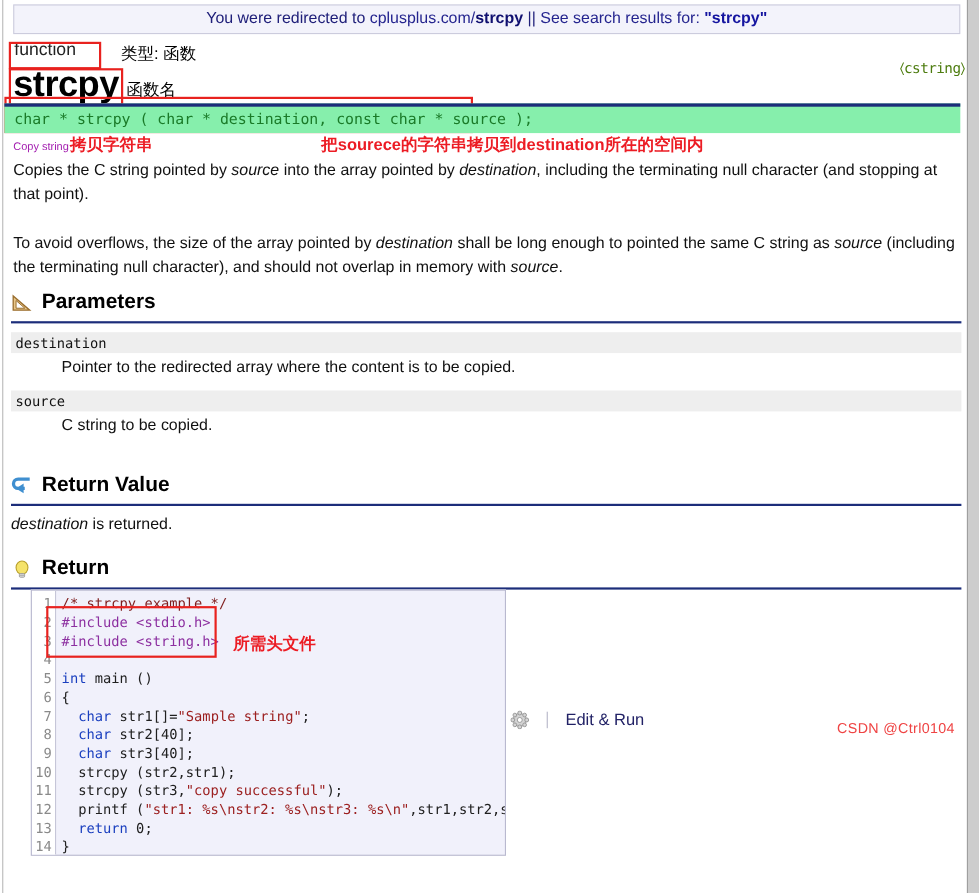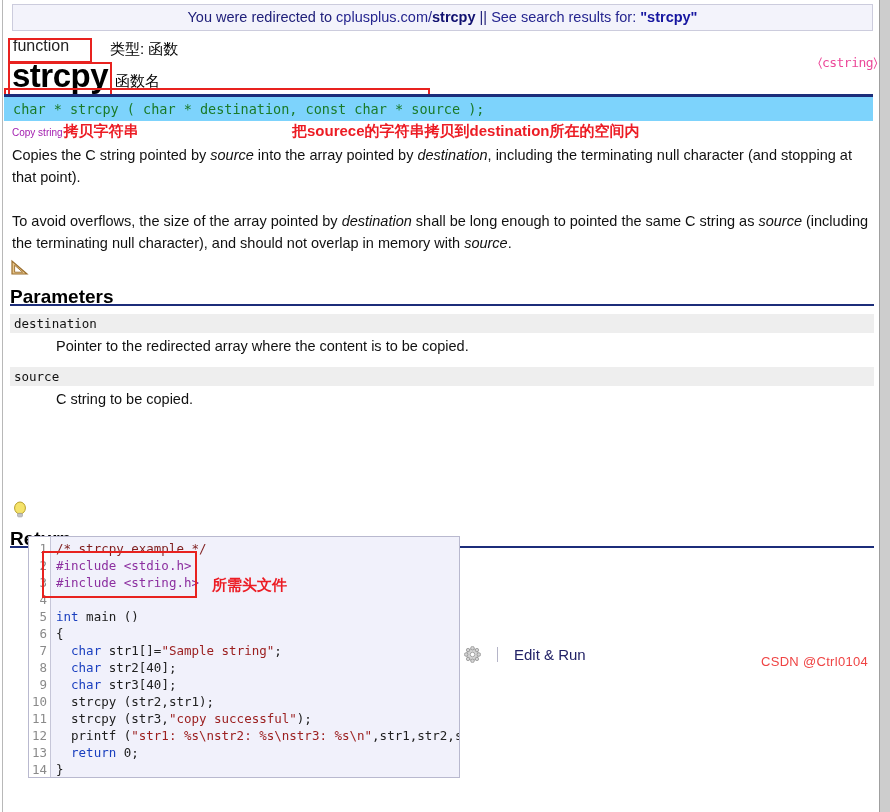--- a/index.html
+++ b/index.html
@@ -83,21 +83,21 @@
     letter-spacing: -0.5px;
     padding-left: 2px;
     height: 38px;
   }
   .header-note {
     position: absolute;
     right: 13px;
     top: 55px;
     font-family: "DejaVu Sans Mono", monospace;
     font-size: 13px;
-    color: #ec4899;
+    color: #4d7c0f;
     letter-spacing: -0.5px;
   }
 
   
   .redbox {
     position: absolute;
     border: 2px solid #e8221f;
     box-sizing: border-box;
     pointer-events: none;
   }
@@ -114,21 +114,21 @@
     font-weight: bold;
     white-space: nowrap;
   }
 
   
   .proto {
     position: absolute;
     left: 4px; top: 94px;
     width: 869px;
     height: 27px;
-    background: #7dd3fc;
+    background: #86efac;
     border-top: 3px solid #1c2d7a;
     box-sizing: border-box;
     font-family: "DejaVu Sans Mono", monospace;
     font-size: 13.5px;
     color: #1a7a28;
     line-height: 24px;
     padding-left: 9px;
     white-space: nowrap;
   }
 
@@ -154,26 +154,25 @@
   .gap { height: 22px; }
 
   
   .section {
     position: absolute;
     left: 10px;
     width: 864px;
   }
   .sec-head {
     display: flex;
-    align-items: flex-start;
+    align-items: flex-end;
     gap: 8px;
     border-bottom: 2px solid #1c2d7a;
-    padding-bottom: 18px;
+    padding-bottom: 6px;
     height: 28px;
-    flex-direction: column;
   }
   .sec-head h2 {
     margin: 0;
     font-size: 19px;
     font-weight: bold;
     color: #000000;
     letter-spacing: 0px;
   }
   .sec-icon { width: 20px; height: 20px; display: inline-block; flex: 0 0 20px; }
 
@@ -325,20 +324,32 @@
       <div class="param-name">destination</div>
       <div class="param-desc">Pointer to the redirected array where the content is to be copied.</div>
     </div>
 
     <div style="margin-top:4px;">
       <div class="param-name">source</div>
       <div class="param-desc">C string to be copied.</div>
     </div>
   </div>
 
+  <div class="section" style="top:424px;">
+    <div class="sec-head">
+      <span class="sec-icon">
+        <svg viewBox="0 0 20 20" width="20" height="20" aria-hidden="true">
+          <path d="M15.5 3.5 H6.5 A4.2 4.2 0 0 0 6.5 12 H11" fill="none" stroke="#3f8fd0" stroke-width="3" stroke-linecap="square"></path>
+          <polygon points="11.5,7.5 11.5,16.5 4.5,12" fill="#3f8fd0"></polygon>
+        </svg>
+      </span>
+      <h2>Return Value</h2>
+    </div>
+    <div class="ret-text"><em>destination</em><span> is returned.</span></div>
+  </div>
 
   <div class="section" style="top:500px;">
     <div class="sec-head">
       <span class="sec-icon">
         <svg viewBox="0 0 20 20" width="20" height="20" aria-hidden="true">
           <ellipse cx="10" cy="8" rx="5.4" ry="6" fill="#f5e36a" stroke="#b9a02a" stroke-width="1"></ellipse>
           <rect x="7.6" y="13.4" width="4.8" height="3.4" rx="1" fill="#d8d8d8" stroke="#9b9b9b" stroke-width="0.8"></rect>
           <line x1="8.1" y1="15" x2="11.9" y2="15" stroke="#9b9b9b" stroke-width="0.7"></line>
         </svg>
       </span>

